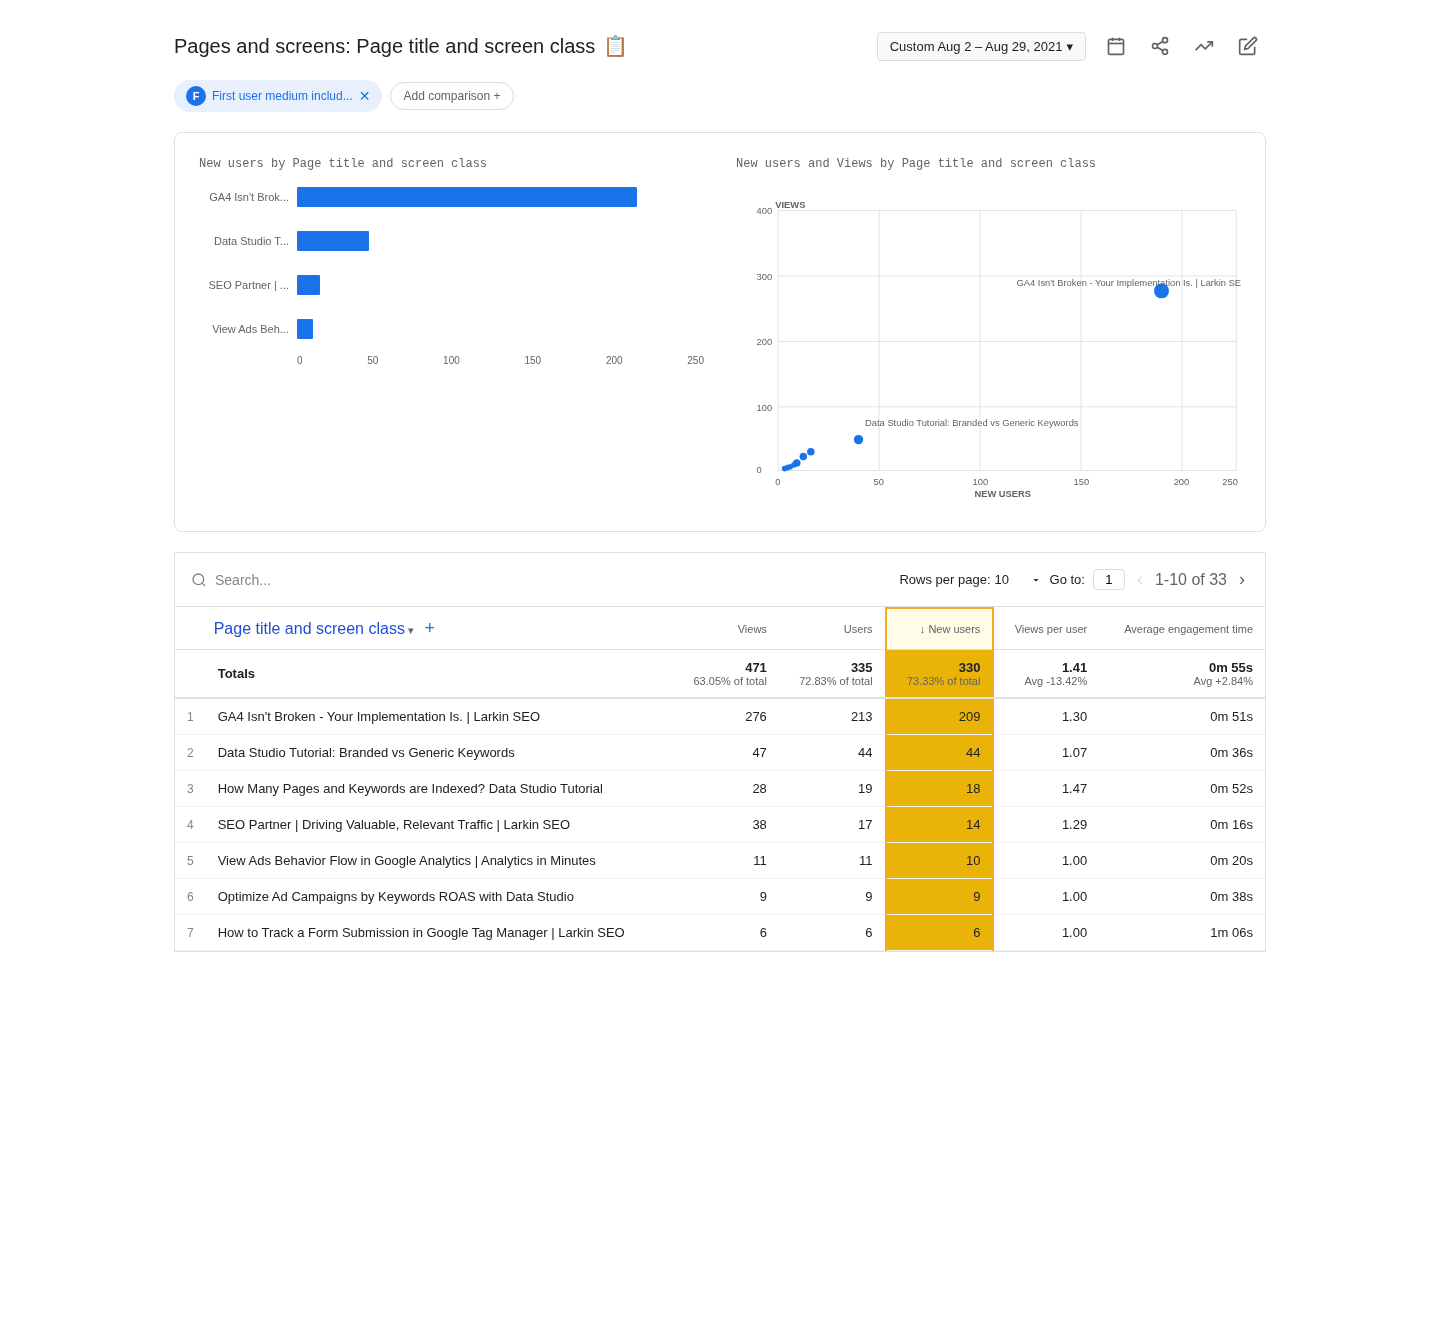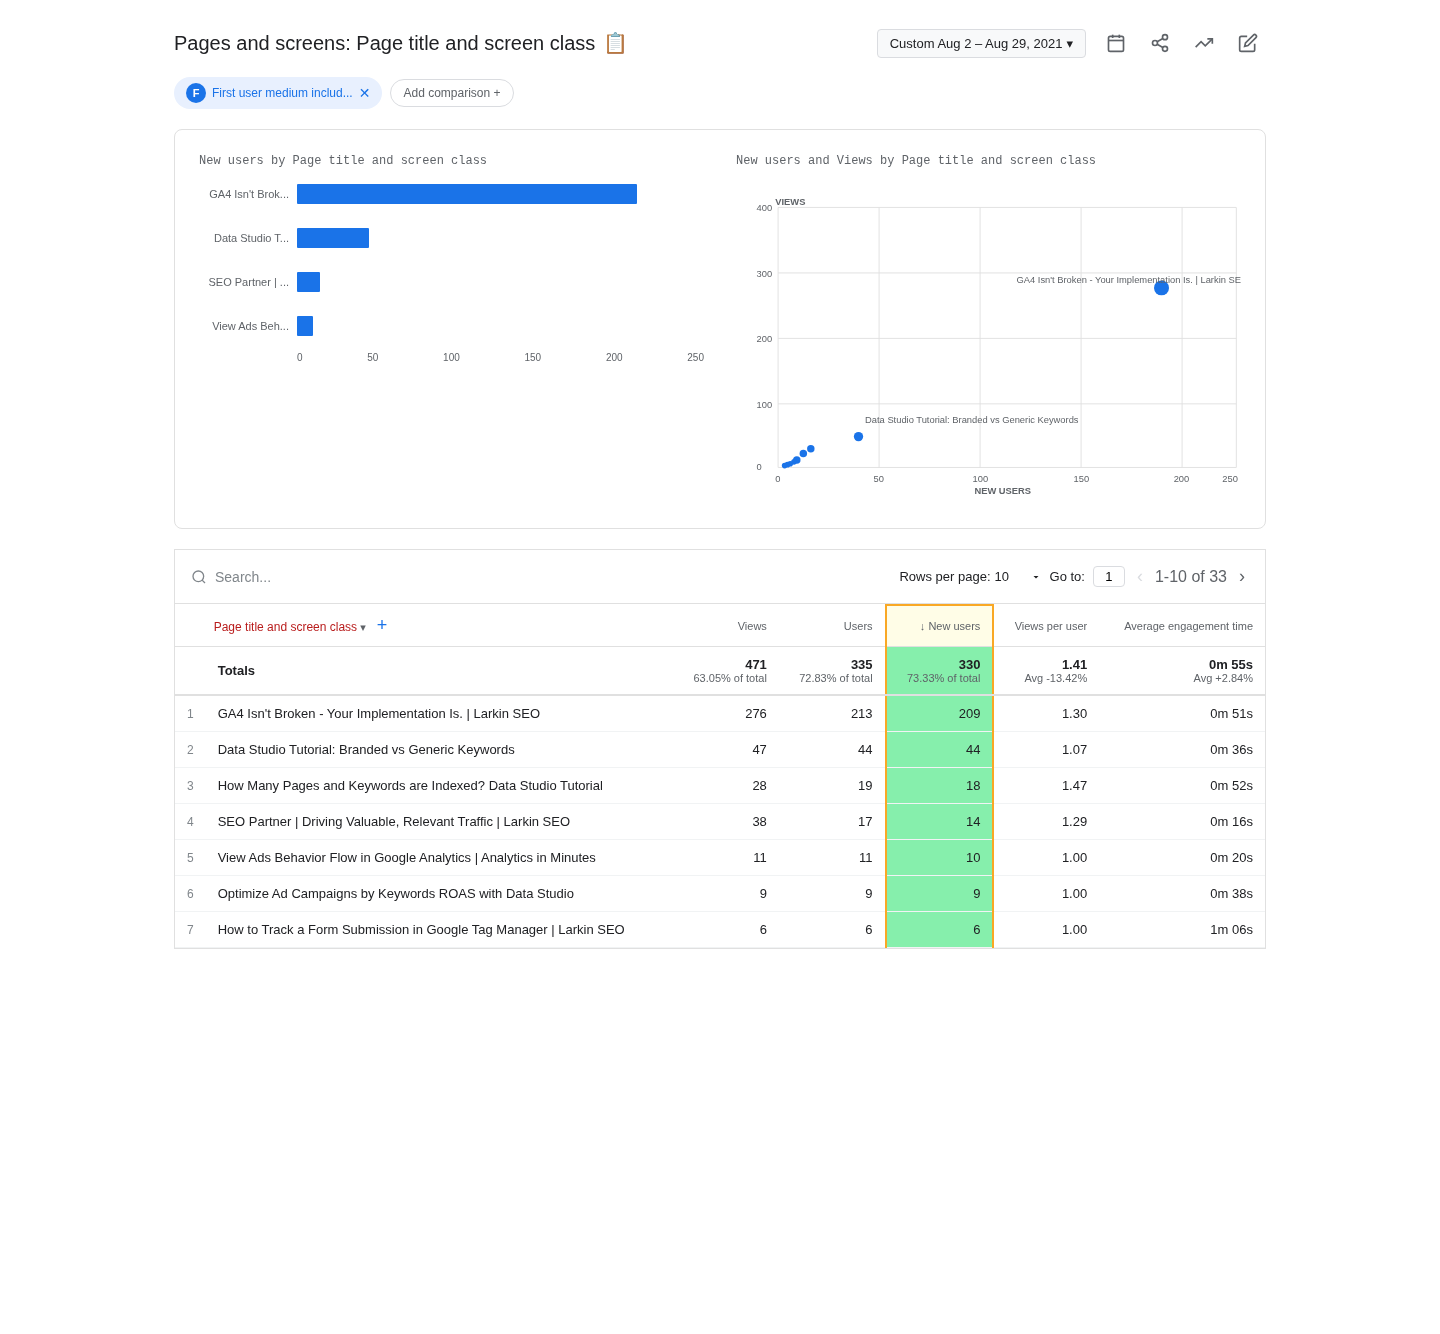--- a/index.html
+++ b/index.html
@@ -1,17 +1,17 @@
 <!DOCTYPE html>
 <html><head>
   <meta charset="utf-8">
   <style>
     * { box-sizing: border-box; margin: 0; padding: 0; }
     body { font-family: 'Google Sans', Arial, sans-serif; background: #fff; color: #202124; font-size: 13px; }
-    .page { padding: 13px 24px; max-width: 1140px; margin: 12px auto; }
+    .page { padding: 28px 24px; max-width: 1140px; margin: 0 auto; }
     .page-header { display: flex; align-items: center; justify-content: space-between; margin-bottom: 16px; }
     .page-title { font-size: 20px; font-weight: 400; display: flex; align-items: center; gap: 8px; }
     .header-right { display: flex; align-items: center; gap: 12px; }
     .date-range { font-size: 13px; color: #202124; background: #f8f9fa; border: 1px solid #dadce0; border-radius: 4px; padding: 6px 12px; cursor: pointer; display: flex; align-items: center; gap: 4px; }
     .header-icons { display: flex; gap: 8px; }
     .header-icon-btn { width: 36px; height: 36px; border: none; background: none; cursor: pointer; display: flex; align-items: center; justify-content: center; border-radius: 50%; color: #5f6368; font-size: 18px; }
     .filter-bar { display: flex; align-items: center; gap: 8px; margin-bottom: 20px; }
     .filter-chip { display: flex; align-items: center; gap: 6px; background: #e8f0fe; border: none; border-radius: 20px; padding: 6px 12px; font-size: 12px; color: #1a73e8; cursor: pointer; }
     .filter-chip-f { width: 20px; height: 20px; background: #1a73e8; border-radius: 50%; color: #fff; font-size: 11px; font-weight: 600; display: flex; align-items: center; justify-content: center; }
     .filter-chip-close { font-size: 14px; color: #1a73e8; cursor: pointer; }
@@ -48,23 +48,23 @@
     
     .data-table { width: 100%; border-collapse: collapse; }
     .data-table th { font-size: 11px; font-weight: 500; color: #5f6368; padding: 10px 12px; text-align: right; border-bottom: 1px solid #e0e0e0; white-space: nowrap; }
     .data-table th.left { text-align: left; }
     .data-table td { font-size: 13px; padding: 10px 12px; text-align: right; border-bottom: 1px solid #f1f3f4; color: #202124; }
     .data-table td.left { text-align: left; }
     .data-table td.row-num { color: #80868b; font-size: 12px; width: 24px; }
     .data-table tr.totals-row td { font-weight: 600; border-bottom: 2px solid #e0e0e0; }
     .data-table tr.totals-row td .sub { font-weight: 400; font-size: 11px; color: #5f6368; display: block; }
     .highlight-col-header { background: #fffde7; border: 2px solid #f9a825; }
-    .highlight-col-cell { background: #86efac; border-left: 2px solid #f9a825; border-right: 2px solid #f9a825; }
+    .highlight-col-cell { background: #eab308; border-left: 2px solid #f9a825; border-right: 2px solid #f9a825; }
     .highlight-col-last { border-bottom: 2px solid #f9a825; }
-    .dimension-label { font-size: 12px; color: #b91c1c; cursor: pointer; }
+    .dimension-label { font-size: 16px; color: #1d4ed8; cursor: pointer; }
     .add-dimension { color: #1a73e8; font-size: 18px; cursor: pointer; margin-left: 8px; }
   </style>
 </head>
 <body>
 
 <div class="page">
 
   <div class="page-header">
     <div class="page-title">
       <span>Pages and screens: Page title and screen class</span>

